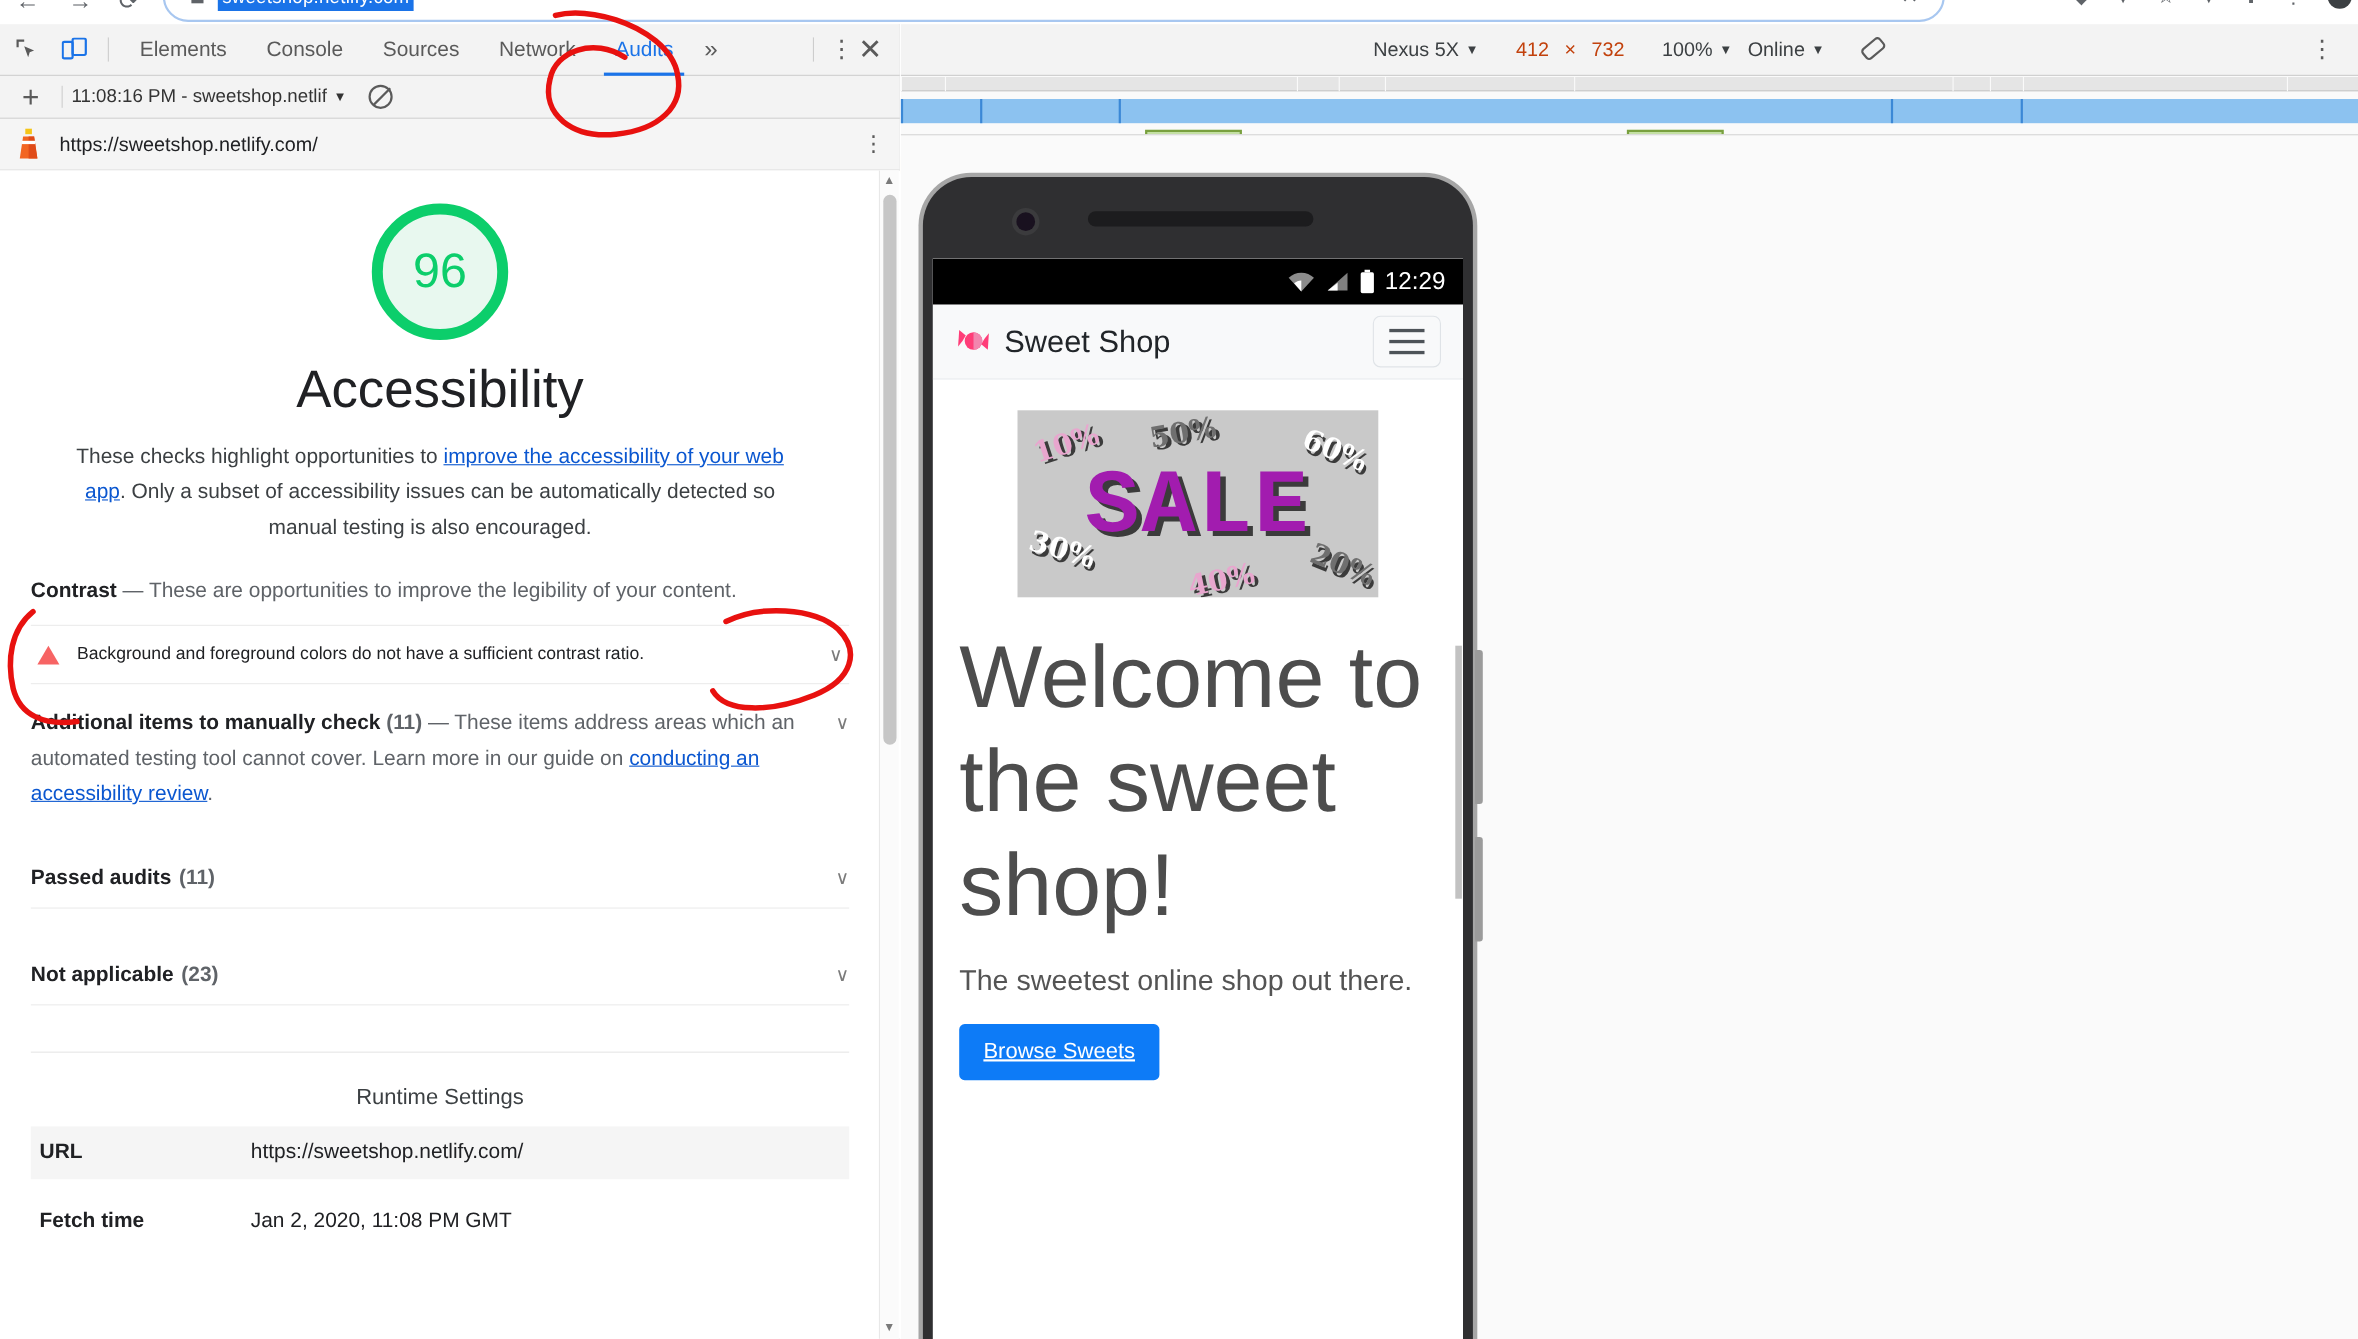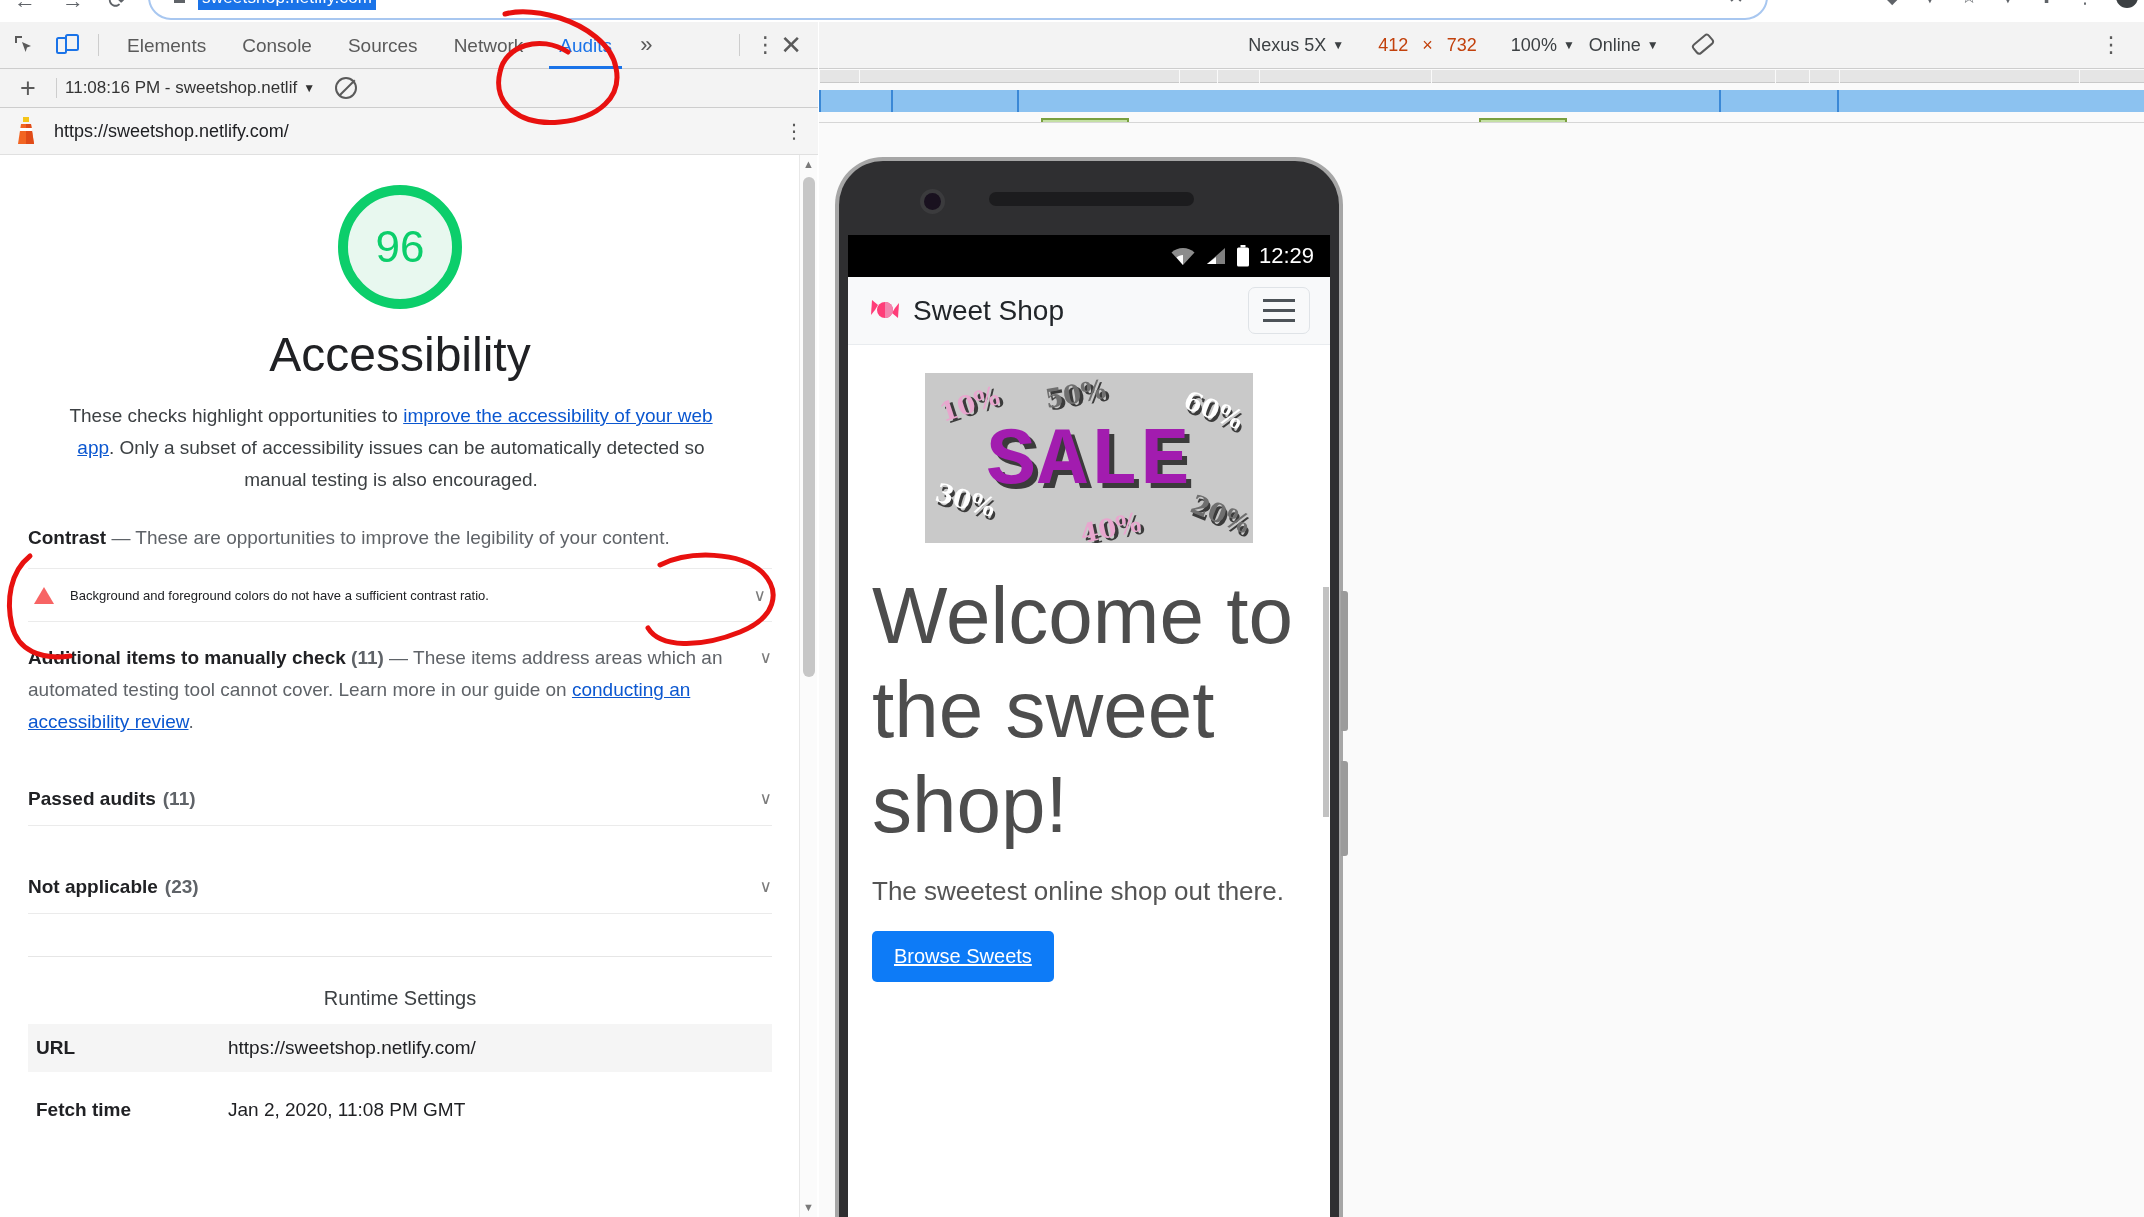--- a/index.html
+++ b/index.html
@@ -144,21 +144,21 @@
 
   .audit-row {
     margin-top: 14px; border-top: 1px solid #ebebeb; border-bottom: 1px solid #ebebeb;
     height: 54px; display: flex; align-items: center; padding: 0 6px;
   }
   .warn-tri {
     width: 0; height: 0; border-left: 10px solid transparent;
     border-right: 10px solid transparent; border-bottom: 17px solid #f76464;
     margin-right: 16px;
   }
-  .audit-txt { font-size: 13px; color: #202124; }
+  .audit-txt { font-size: 16px; color: #202124; }
   .chev { margin-left: auto; color: #7b7b7b; font-size: 17px; }
 
   .collapsible {
     margin-top: 34px; height: 54px; display: flex; align-items: center;
     border-bottom: 1px solid #ebebeb;
   }
   .collapsible .lbl { font-size: 19px; color: #202124; font-weight: bold; }
   .collapsible .lbl .cnt { color: #5f6368; }
 
   #runtime-block { margin-top: 42px; border-top: 1px solid #e6e6e6; padding-top: 30px; }

